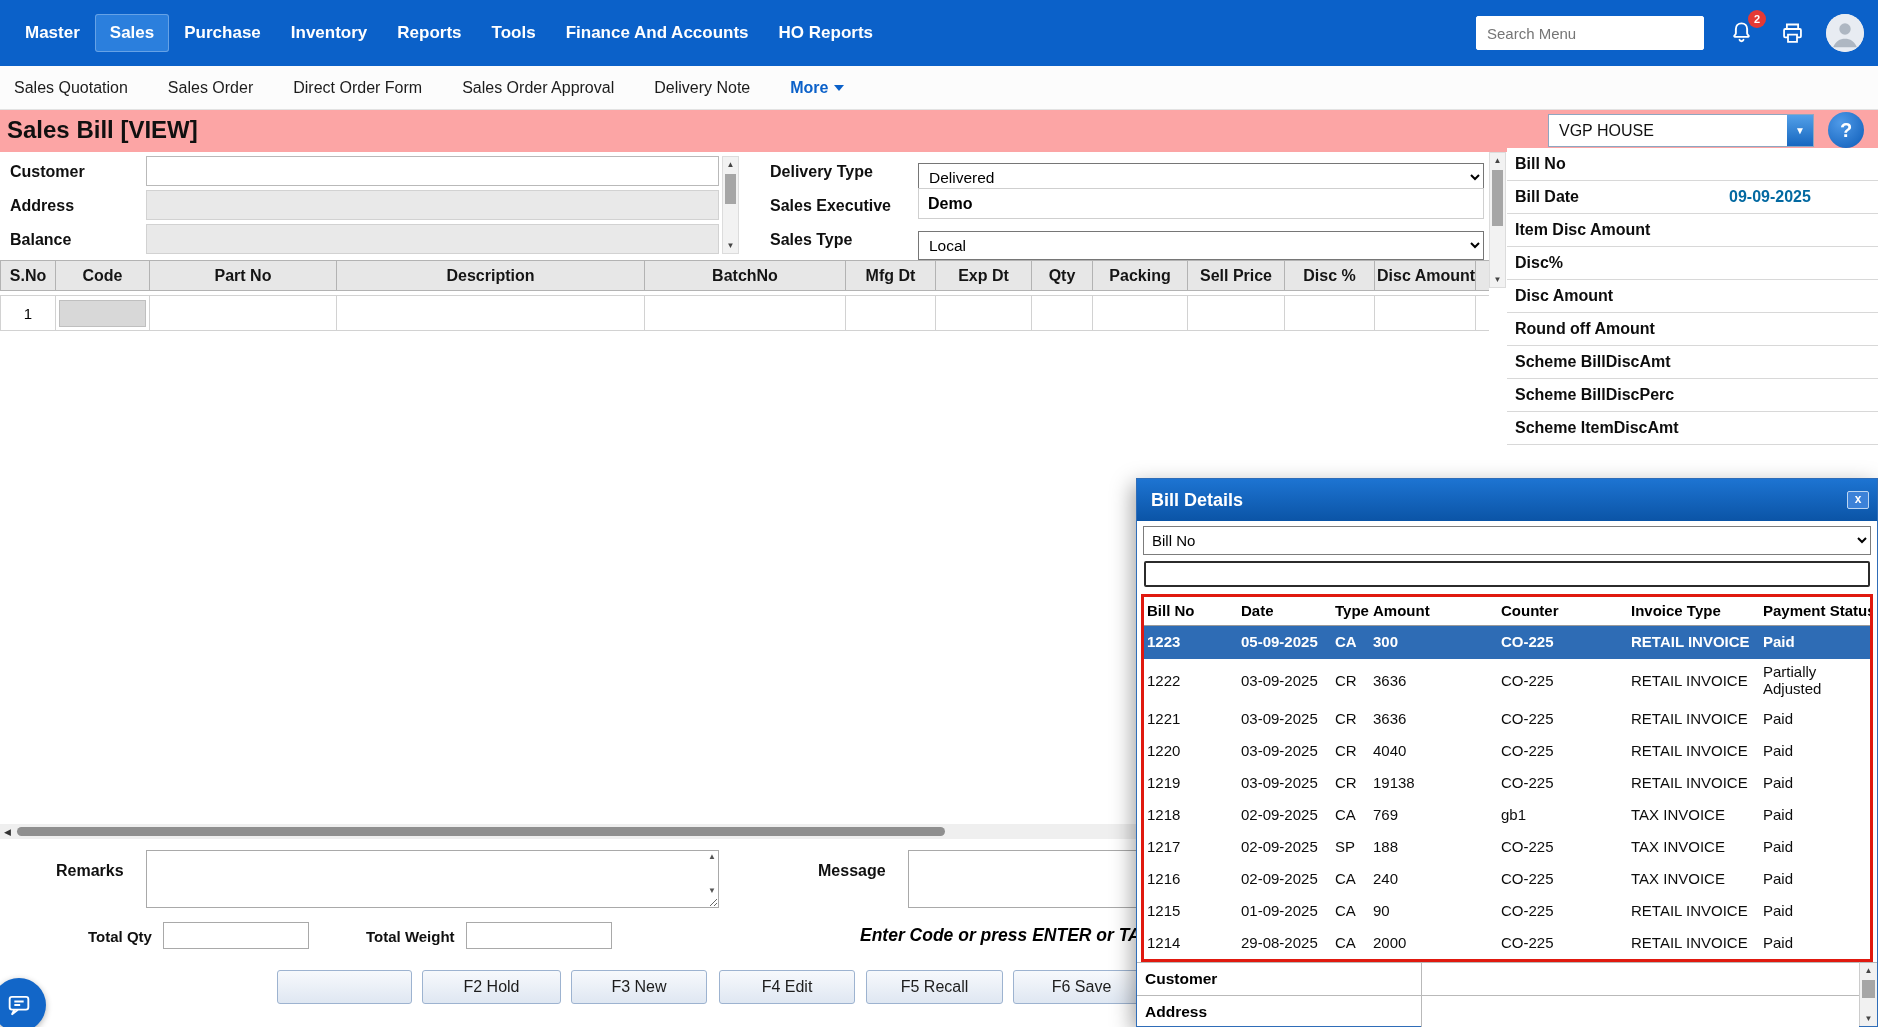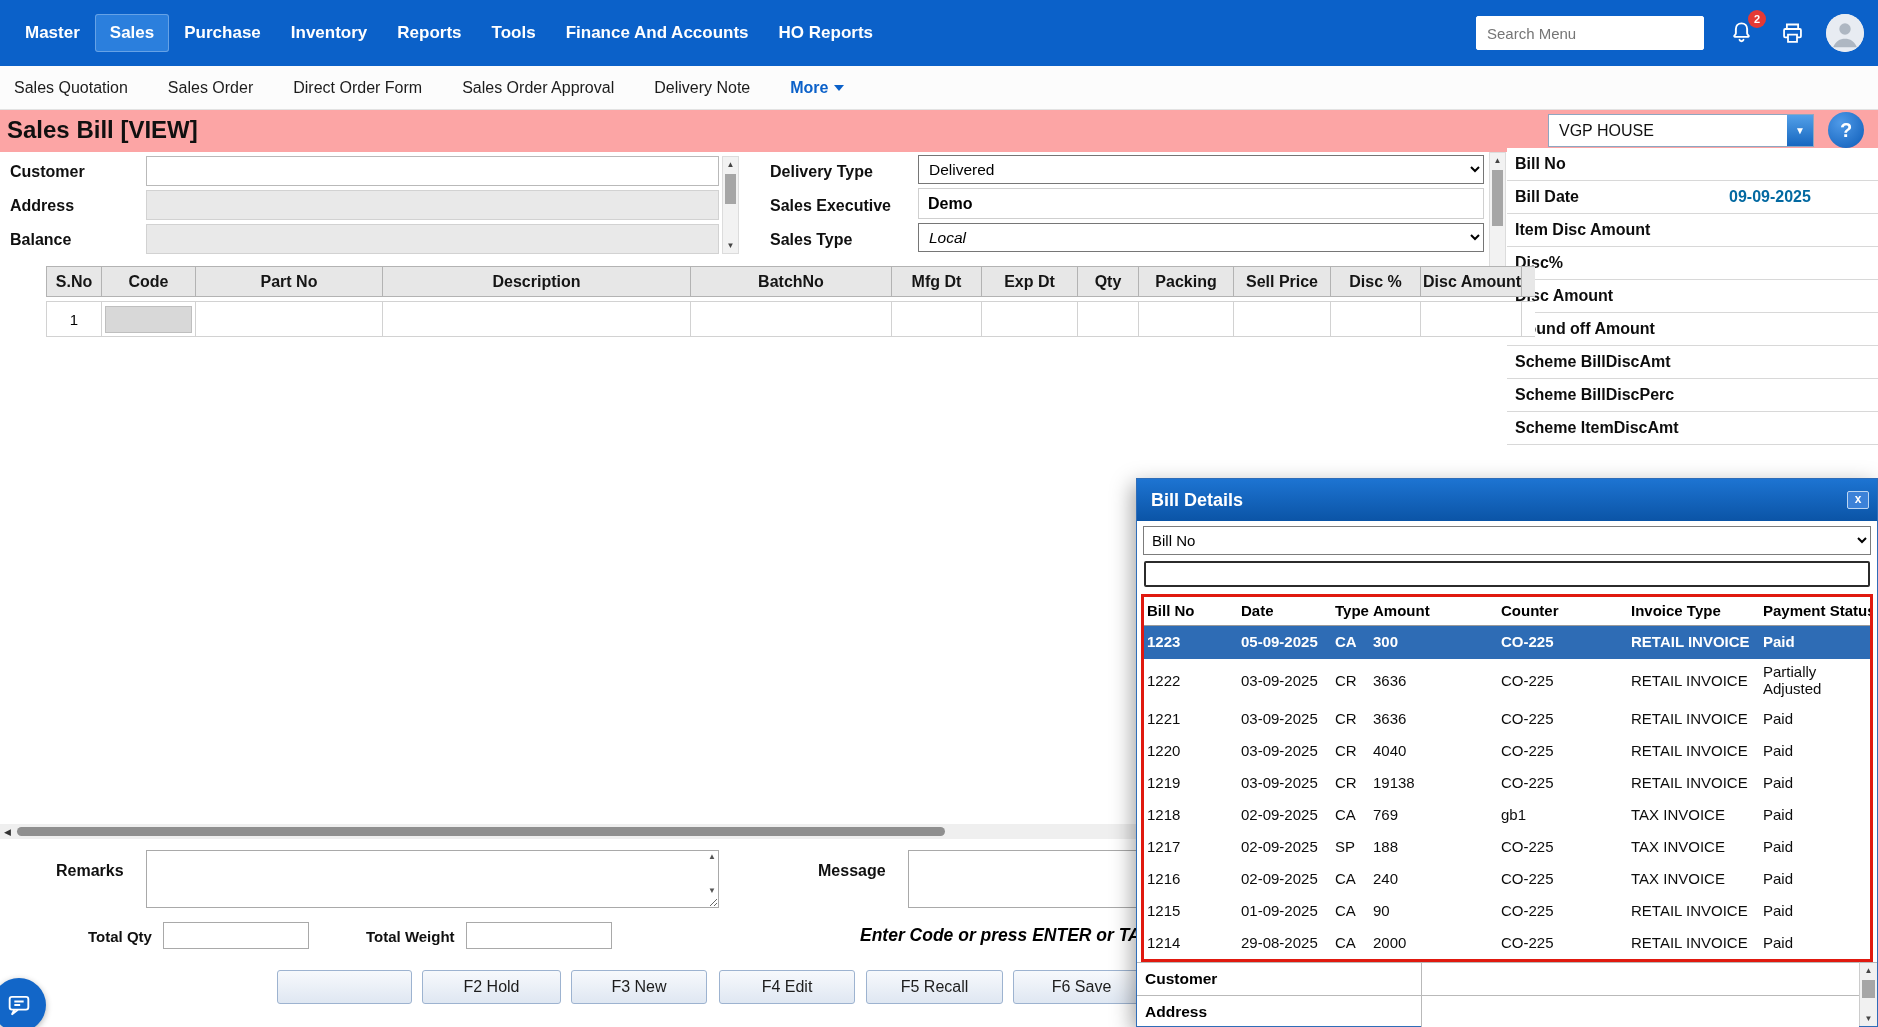--- a/index.html
+++ b/index.html
@@ -40,38 +40,38 @@
   .help-btn { position: absolute; right: 14px; top: 2px; width: 36px; height: 36px; border-radius: 50%;
               background: radial-gradient(circle at 35% 30%, #4f9ae8, #0d5cb8); color: #fff; font-size: 20px;
               font-weight: 700; display: flex; align-items: center; justify-content: center; cursor: pointer; }
 
   
   .lbl { position: absolute; font-size: 16px; font-weight: 700; color: #101010; white-space: nowrap; }
   .inp { position: absolute; background: #fff; border: 1px solid #b9b9b9; height: 30px; font-size: 15px;
          padding: 0 8px; font-family: inherit; }
   .inp.disabled { background: #e9e9e9; border-color: #d2d2d2; }
   .sel { position: absolute; left: 918px; width: 566px; height: 29px; font-size: 15.5px; border: 1px solid #767676;
-         background: #fff; padding: 0 6px; font-family: inherit; }
+         background: #fff; padding: 0 6px; font-family: inherit; margin-top: 8px; }
   .exec-field { position: absolute; left: 918px; top: 188px; width: 566px; height: 31px; border: 1px solid #cfcfcf;
                 display: flex; align-items: center; padding: 0 9px; font-weight: 700; font-size: 16px; background: #fff; }
   .vscroll { position: absolute; background: #f2f2f2; border: 1px solid #dcdcdc; display: flex;
              flex-direction: column; }
   .sarrow { height: 15px; font-size: 8px; color: #444; display: flex; align-items: center; justify-content: center;
             cursor: pointer; flex: none; }
   .strack { flex: 1; position: relative; }
   .sthumb { position: absolute; left: 2px; right: 2px; top: 2px; background: #a6a6a6; cursor: grab; }
 
   
   .right-panel { position: absolute; left: 1507px; top: 148px; right: 0; background: #fff; }
   .rp-row { height: 33px; border-bottom: 1px solid #d8d8d8; display: flex; align-items: center; padding-left: 8px; }
   .rp-label { width: 214px; font-size: 16px; font-weight: 700; color: #0d0d0d; flex: none; }
   .rp-value { font-size: 16px; font-weight: 700; color: #0369a1; }
 
   
-  .items-wrap { position: absolute; left: 0; top: 262px; width: 1489px; overflow: hidden; margin-left: 46px; }
+  .items-wrap { position: absolute; left: 0; top: 256px; width: 1489px; overflow: hidden; }
   .items-table { width: 1496px; border-collapse: separate; border-spacing: 0 4px; table-layout: fixed; }
   .items-table th { height: 31px; background: #e7e7e7; font-size: 16px; font-weight: 700; color: #151515;
                     border-top: 1px solid #b3b3b3; border-bottom: 1px solid #b3b3b3; border-right: 1px solid #b3b3b3;
                     text-align: center; padding: 0 2px; white-space: nowrap; overflow: hidden; }
   .items-table th:first-child { border-left: 1px solid #b3b3b3; }
   .items-table td { height: 36px; background: #fff; border-bottom: 1px solid #d2d2d2; border-right: 1px solid #d2d2d2;
                     border-top: 1px solid #d2d2d2; font-size: 15px; }
   .items-table td:first-child { border-left: 1px solid #d2d2d2; text-align: center; }
   .code-fill { margin: 3px; height: 27px; background: #d8d8d8; border: 1px solid #bfbfbf; }
 
@@ -214,21 +214,21 @@
   <span class="lbl" style="left:770px; top:163px;">Delivery Type</span>
   <span class="lbl" style="left:770px; top:197px;">Sales Executive</span>
   <span class="lbl" style="left:770px; top:231px;">Sales Type</span>
 
   <select class="sel" style="top:155px;">
     <option>Delivered</option>
   </select>
   <div class="exec-field">
     <span>Demo</span>
   </div>
-  <select class="sel" style="top:223px;font-style:italic;">
+  <select class="sel" style="top:223px;">
     <option>Local</option>
   </select>
 
   <div class="vscroll" style="left:1489px; top:152px; width:17px; height:136px;">
     <div class="sarrow">▲</div>
     <div class="strack">
         <div class="sthumb" style="height:56px;"></div>
       </div>
     <div class="sarrow">▼</div>
   </div>

